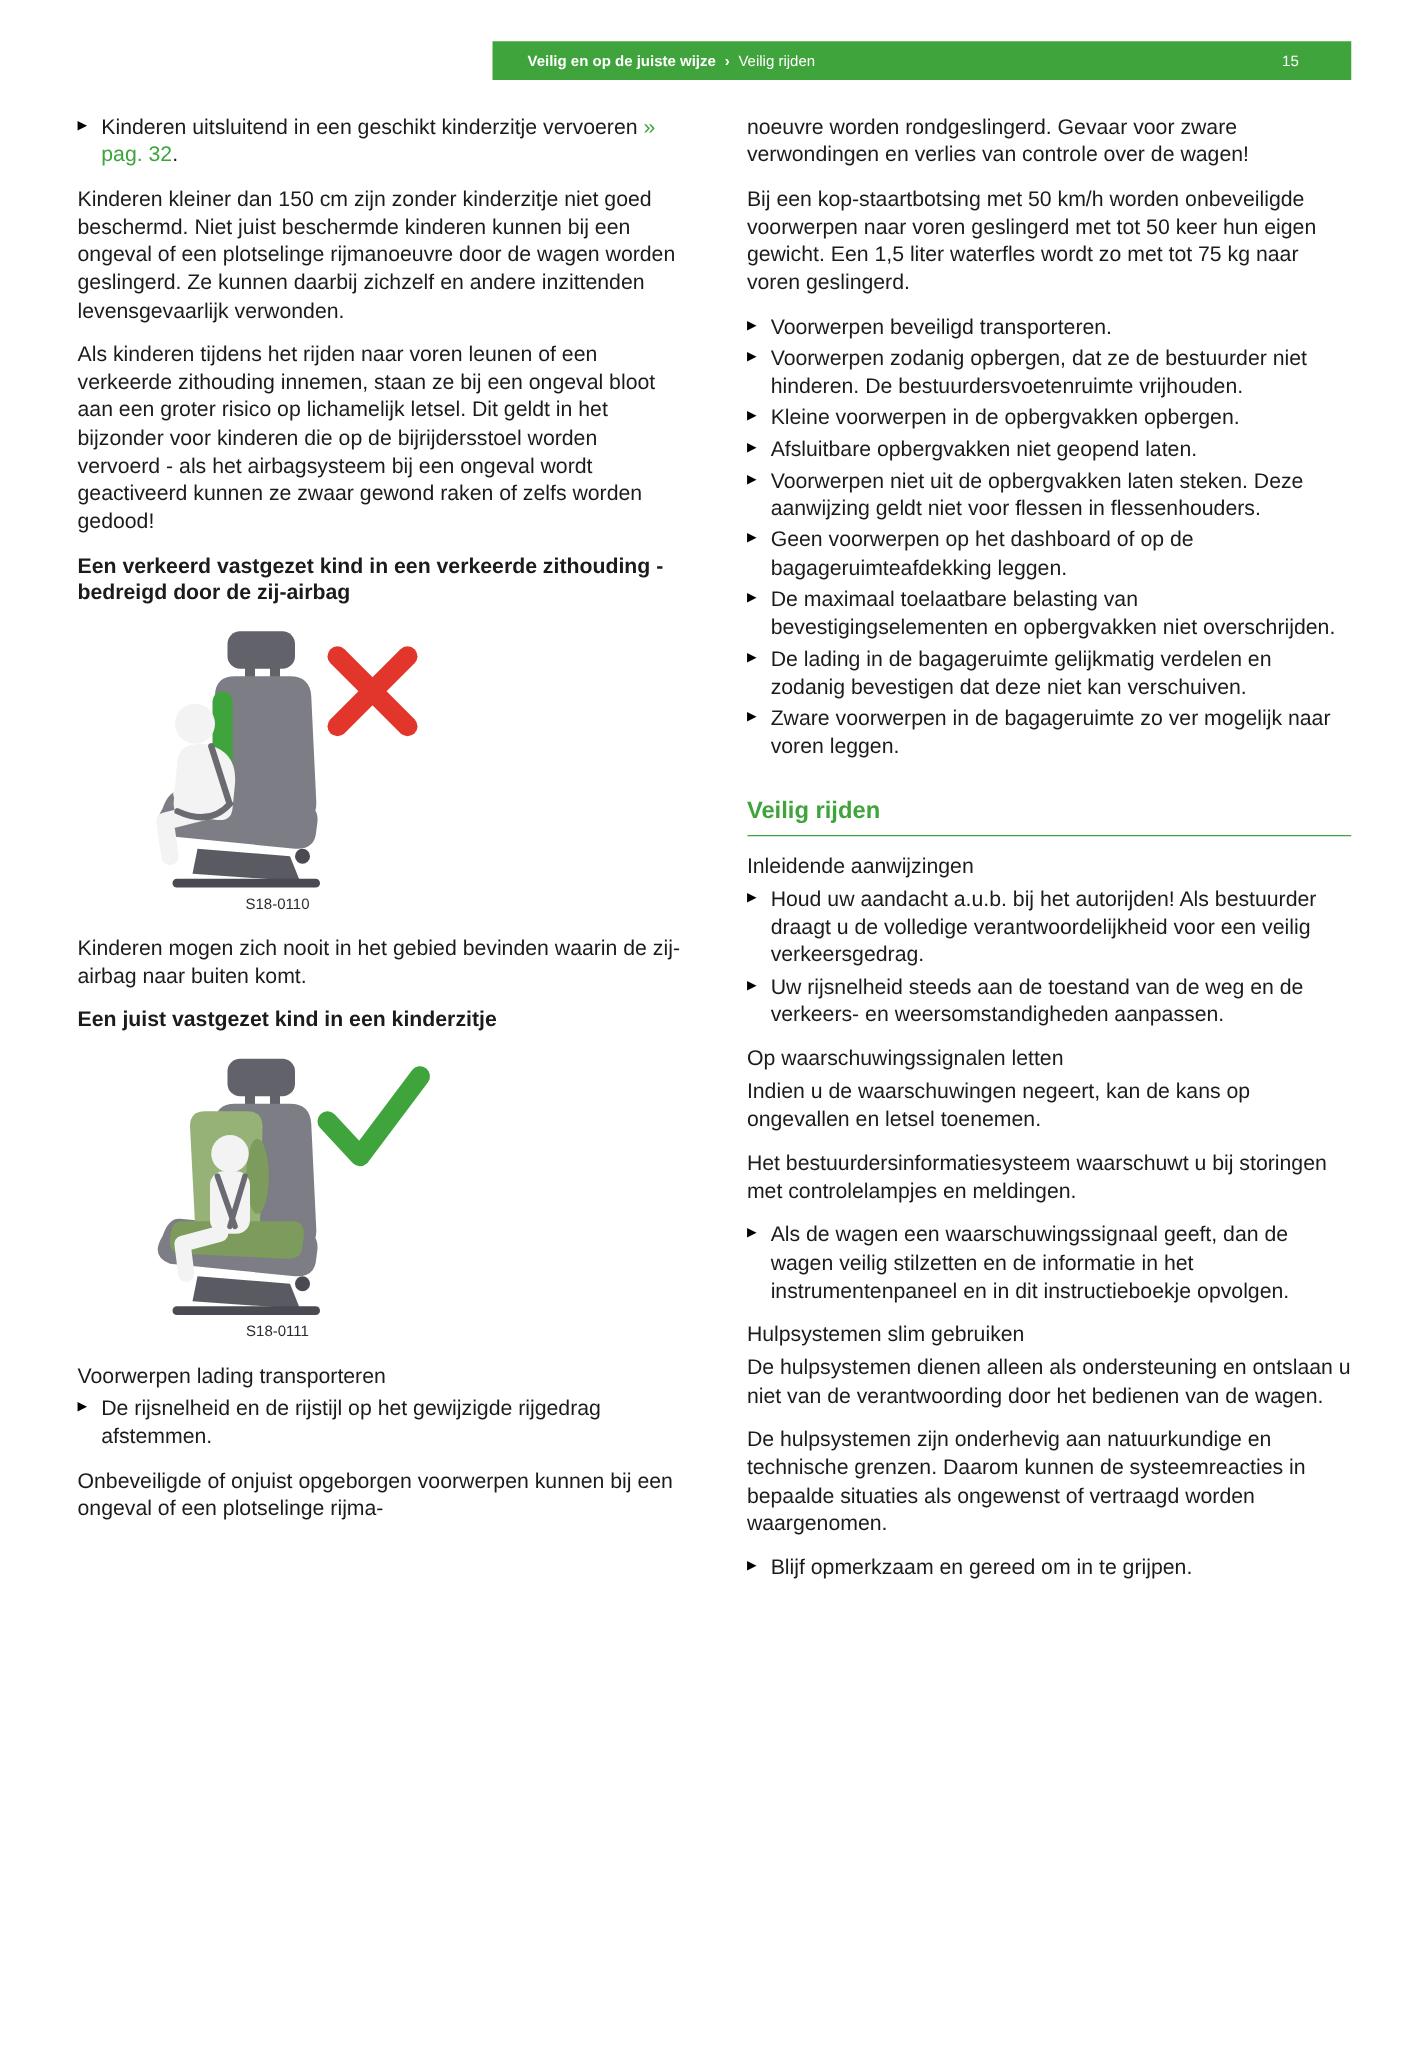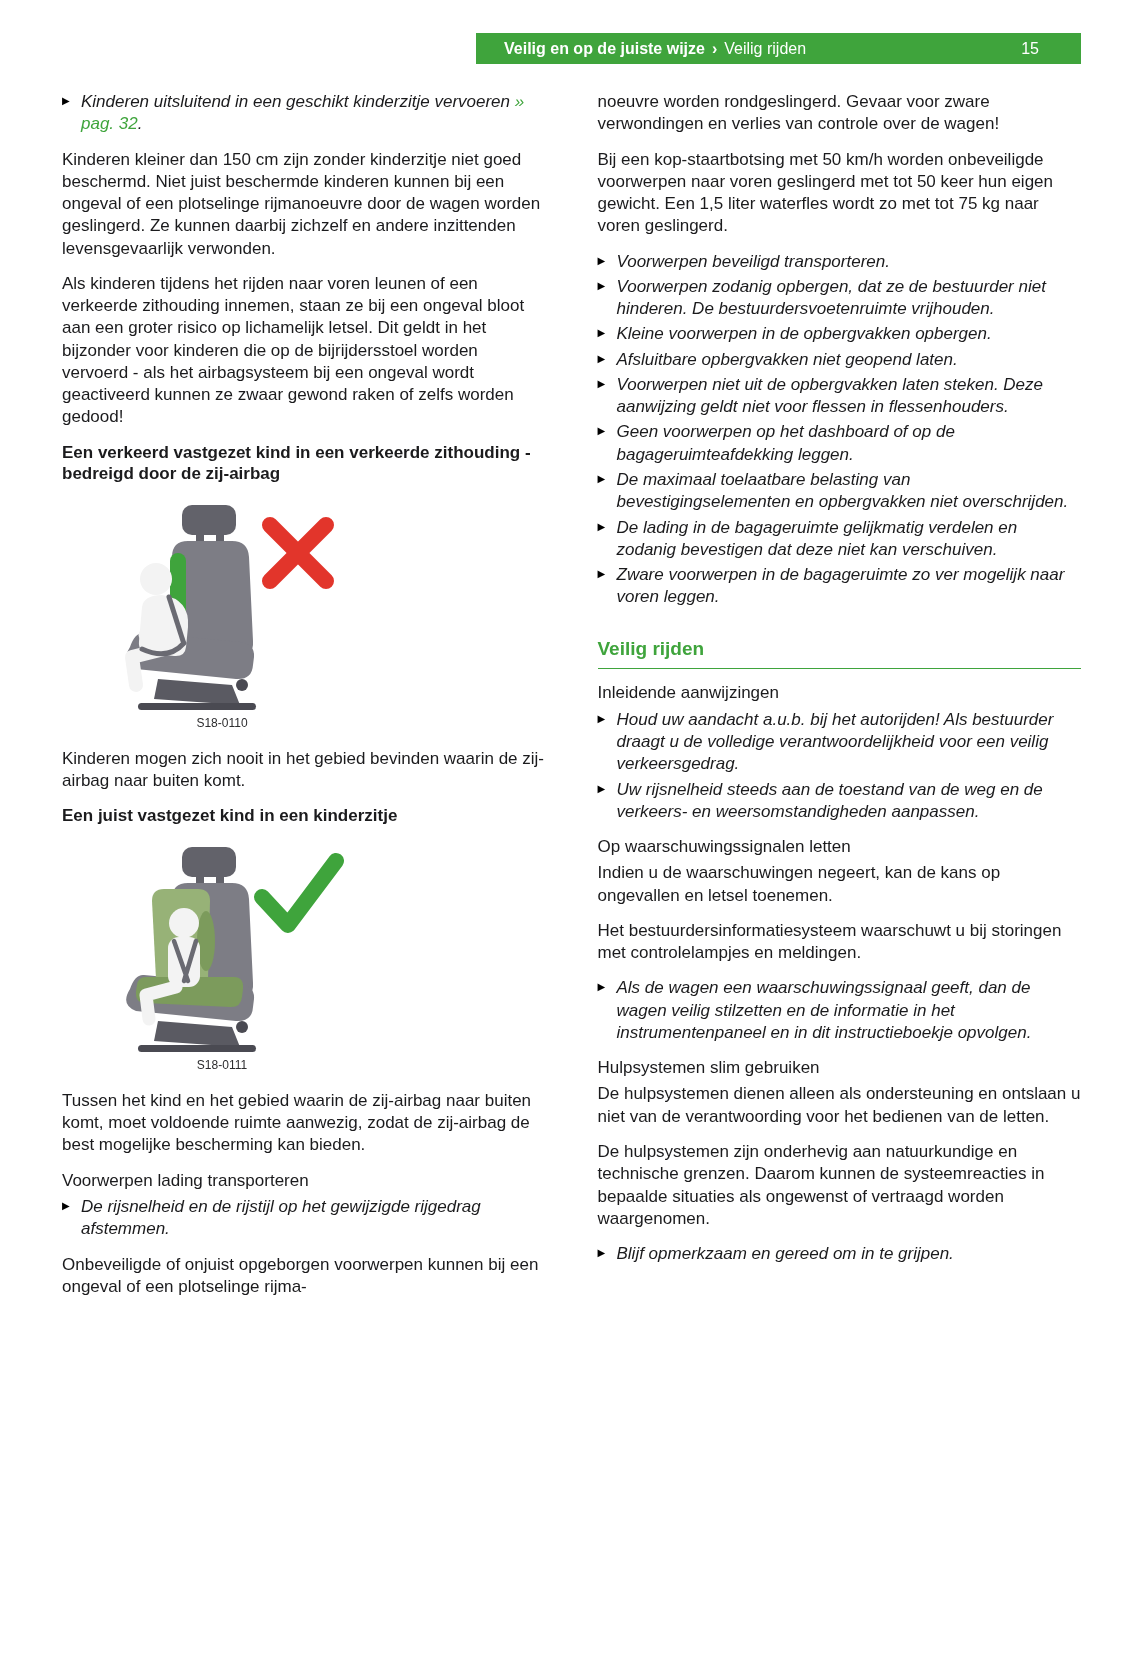--- a/index.html
+++ b/index.html
@@ -12,28 +12,28 @@
   .page {
     width:1142px;
     min-height:1654px;
     margin:0 auto;
     background:#fff;
     padding:33px 61px 48px 62px;
     position:relative;
   }
   
   .header-bar {
-    width:605px;
+    width:687px;
     height:31px;
     margin-left:auto;
     background:#3fa43c;
     color:#fff;
     display:flex;
     align-items:center;
-    font-size:16px;
+    font-size:12px;
     padding-left:28px;
   }
   .hb-bold { font-weight:bold; }
   .hb-sep { font-weight:bold; margin:0 7px; }
   .hb-reg { font-weight:normal; }
   .hb-page { margin-left:auto; font-weight:normal; padding-right:42px; }
   
   .columns {
     display:flex;
     gap:52px;
@@ -58,21 +58,21 @@
   
   ul.bullets { list-style:none; margin:0 0 13px 0; }
   ul.bullets li { display:flex; margin-bottom:3px; }
   .marker {
     flex:0 0 19px;
     font-size:10px;
     padding-top:5px;
     color:#000;
     line-height:1;
   }
-  .li-text { flex:1;font-style:italic; }
+  .li-text { flex:1; }
   
   .xref { color:#3fa43c; text-decoration:none; cursor:pointer; }
   
   figure.figure { margin:4px 0 16px 10px; width:302px; }
   .fig-svg { display:block; }
   .fig-caption {
     text-align:center;
     font-size:12px;
     color:#2c2c2e;
     margin-top:-8px;
@@ -164,21 +164,20 @@
             <circle cx="112" cy="82" r="15" fill="#f3f3f3"></circle>
             <path d="M102 100 l14 40 M124 100 l-12 40" stroke="#6a6a72" stroke-width="4.5" stroke-linecap="round"></path>
           </g>
           <g>
             <path d="M190 56 L216 84 L264 20" fill="none" stroke="#3fa43c" stroke-width="16" stroke-linecap="round" stroke-linejoin="round"></path>
           </g>
         </svg>
         <figcaption class="fig-caption">S18-0111</figcaption>
       </figure>
 
-      <p>Tussen het kind en het gebied waarin de zij-airbag naar buiten komt, moet voldoende ruimte aanwezig, zodat de zij-airbag de best mogelijke bescherming kan bieden.</p>
 
       <h3 class="runhead">Voorwerpen lading transporteren</h3>
 
       <ul class="bullets">
         <li>
           <span class="marker">▶</span>
           <span class="li-text">De rijsnelheid en de rijstijl op het gewijzigde rijgedrag afstemmen.</span>
         </li>
       </ul>
 
@@ -248,21 +247,21 @@
       <p>Het bestuurdersinformatiesysteem waarschuwt u bij storingen met controlelampjes en meldingen.</p>
 
       <ul class="bullets">
         <li>
           <span class="marker">▶</span>
           <span class="li-text">Als de wagen een waarschuwingssignaal geeft, dan de wagen veilig stilzetten en de informatie in het instrumentenpaneel en in dit instructieboekje opvolgen.</span>
         </li>
       </ul>
 
       <h3 class="runhead">Hulpsystemen slim gebruiken</h3>
-      <p>De hulpsystemen dienen alleen als ondersteuning en ontslaan u niet van de verantwoording voor het bedienen van de letten.</p>
+      <p>De hulpsystemen dienen alleen als ondersteuning en ontslaan u niet van de verantwoording door het bedienen van de wagen.</p>
       <p>De hulpsystemen zijn onderhevig aan natuurkundige en technische grenzen. Daarom kunnen de systeemreacties in bepaalde situaties als ongewenst of vertraagd worden waargenomen.</p>
 
       <ul class="bullets">
         <li>
           <span class="marker">▶</span>
           <span class="li-text">Blijf opmerkzaam en gereed om in te grijpen.</span>
         </li>
       </ul>
 
     </section>

